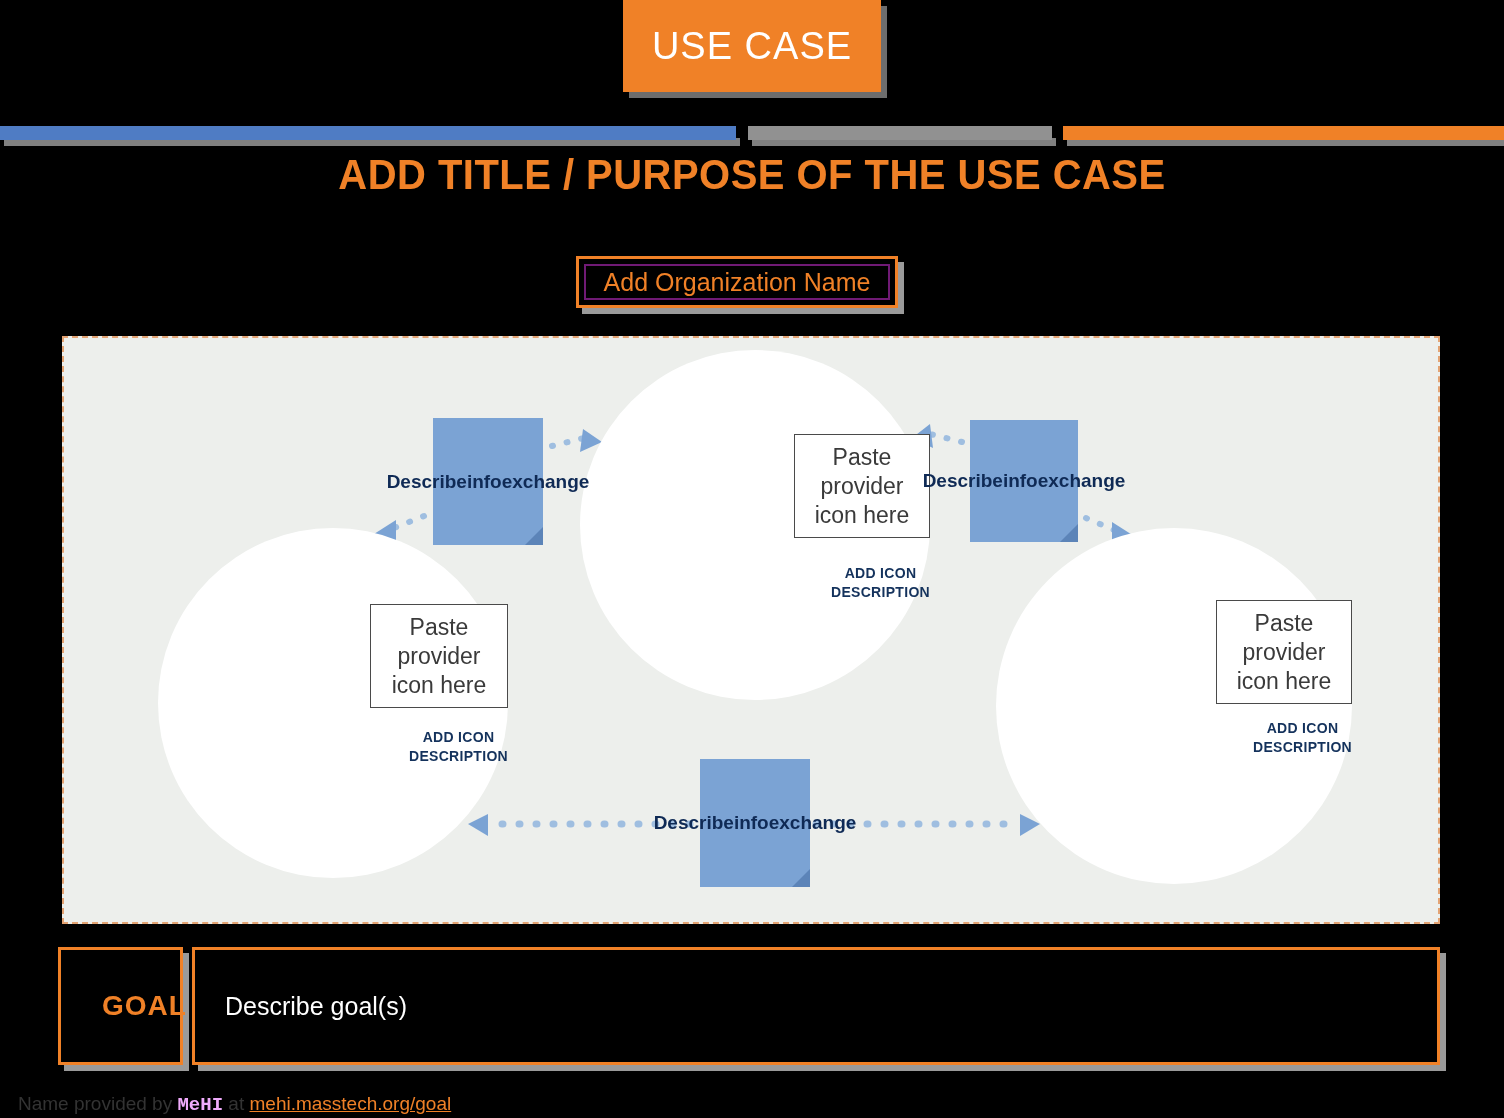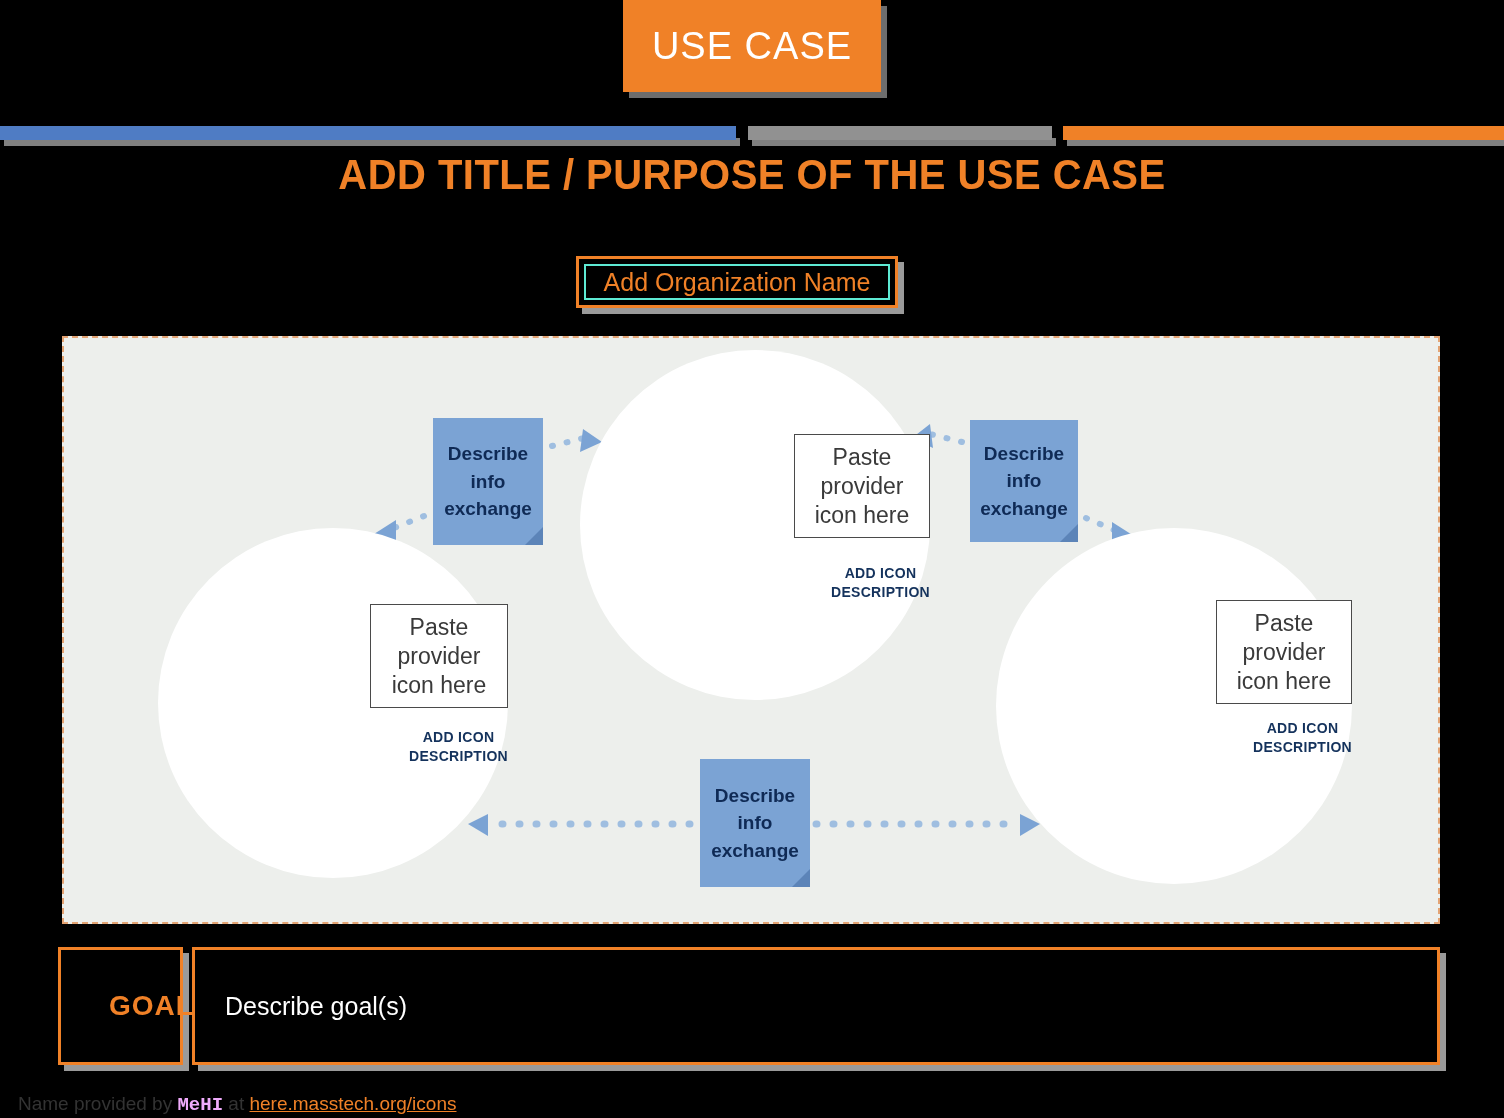--- a/index.html
+++ b/index.html
@@ -102,21 +102,21 @@
     height: 100%;
     box-sizing: border-box;
     border: 3px solid #F08127;
     background: #000000;
     display: flex;
     align-items: center;
     justify-content: center;
   }
   .org-box-inner {
     box-sizing: border-box;
-    border: 2px solid #5eead4;
+    border: 2px solid #701a75;
     width: calc(100% - 10px);
     height: calc(100% - 10px);
     display: flex;
     align-items: center;
     justify-content: center;
   }
   .org-box-inner span {
     color: #F08127;
     font-size: 25px;
     font-family: "Liberation Sans", sans-serif;
@@ -188,21 +188,21 @@
     font-family: "Liberation Sans", sans-serif;
   }
   #circle-left .node-label { margin-top: 20px; }
   #circle-right .node-label { margin-top: 15px; }
 
   
   .note {
     position: absolute;
     background: #7BA3D4;
     display: flex;
-    flex-direction: column;
+    flex-direction: row;
     align-items: center;
     justify-content: center;
     text-align: center;
     color: #0F2A55;
     font-weight: bold;
     font-size: 19px;
     line-height: 1.45;
     font-family: "Liberation Sans", sans-serif;
   }
   .note .fold {
@@ -247,21 +247,21 @@
     left: 0;
     top: 0;
     width: 100%;
     height: 100%;
     box-sizing: border-box;
     border: 3px solid #F08127;
     background: #000000;
     display: flex;
     align-items: center;
   }
-  .goal-box-wrap .bordered-plate { justify-content: flex-start; padding-left: 48px; }
+  .goal-box-wrap .bordered-plate { justify-content: center; padding-left: 48px; }
   .goal-label {
     color: #F08127;
     font-size: 28px;
     font-weight: bold;
     letter-spacing: 1px;
     font-family: "Liberation Sans", sans-serif;
   }
   .goal-desc-text {
     color: #ffffff;
     font-size: 25px;
@@ -410,14 +410,14 @@
 </div>
 
 <div class="goal-desc-wrap">
   <div class="shadow-plate"></div>
   <div class="bordered-plate">
     <span class="goal-desc-text">Describe goal(s)</span>
   </div>
 </div>
 
 <div class="footer-credit">
-  <span>Name provided by </span><span class="mehi">MeHI</span><span> at </span><span class="url">here.masstech.org/icons</span>
+  <span>Name provided by </span><span class="mehi">MeHI</span><span> at </span><span class="url">mehi.masstech.org/goal</span>
 </div>
 
 </body></html>

